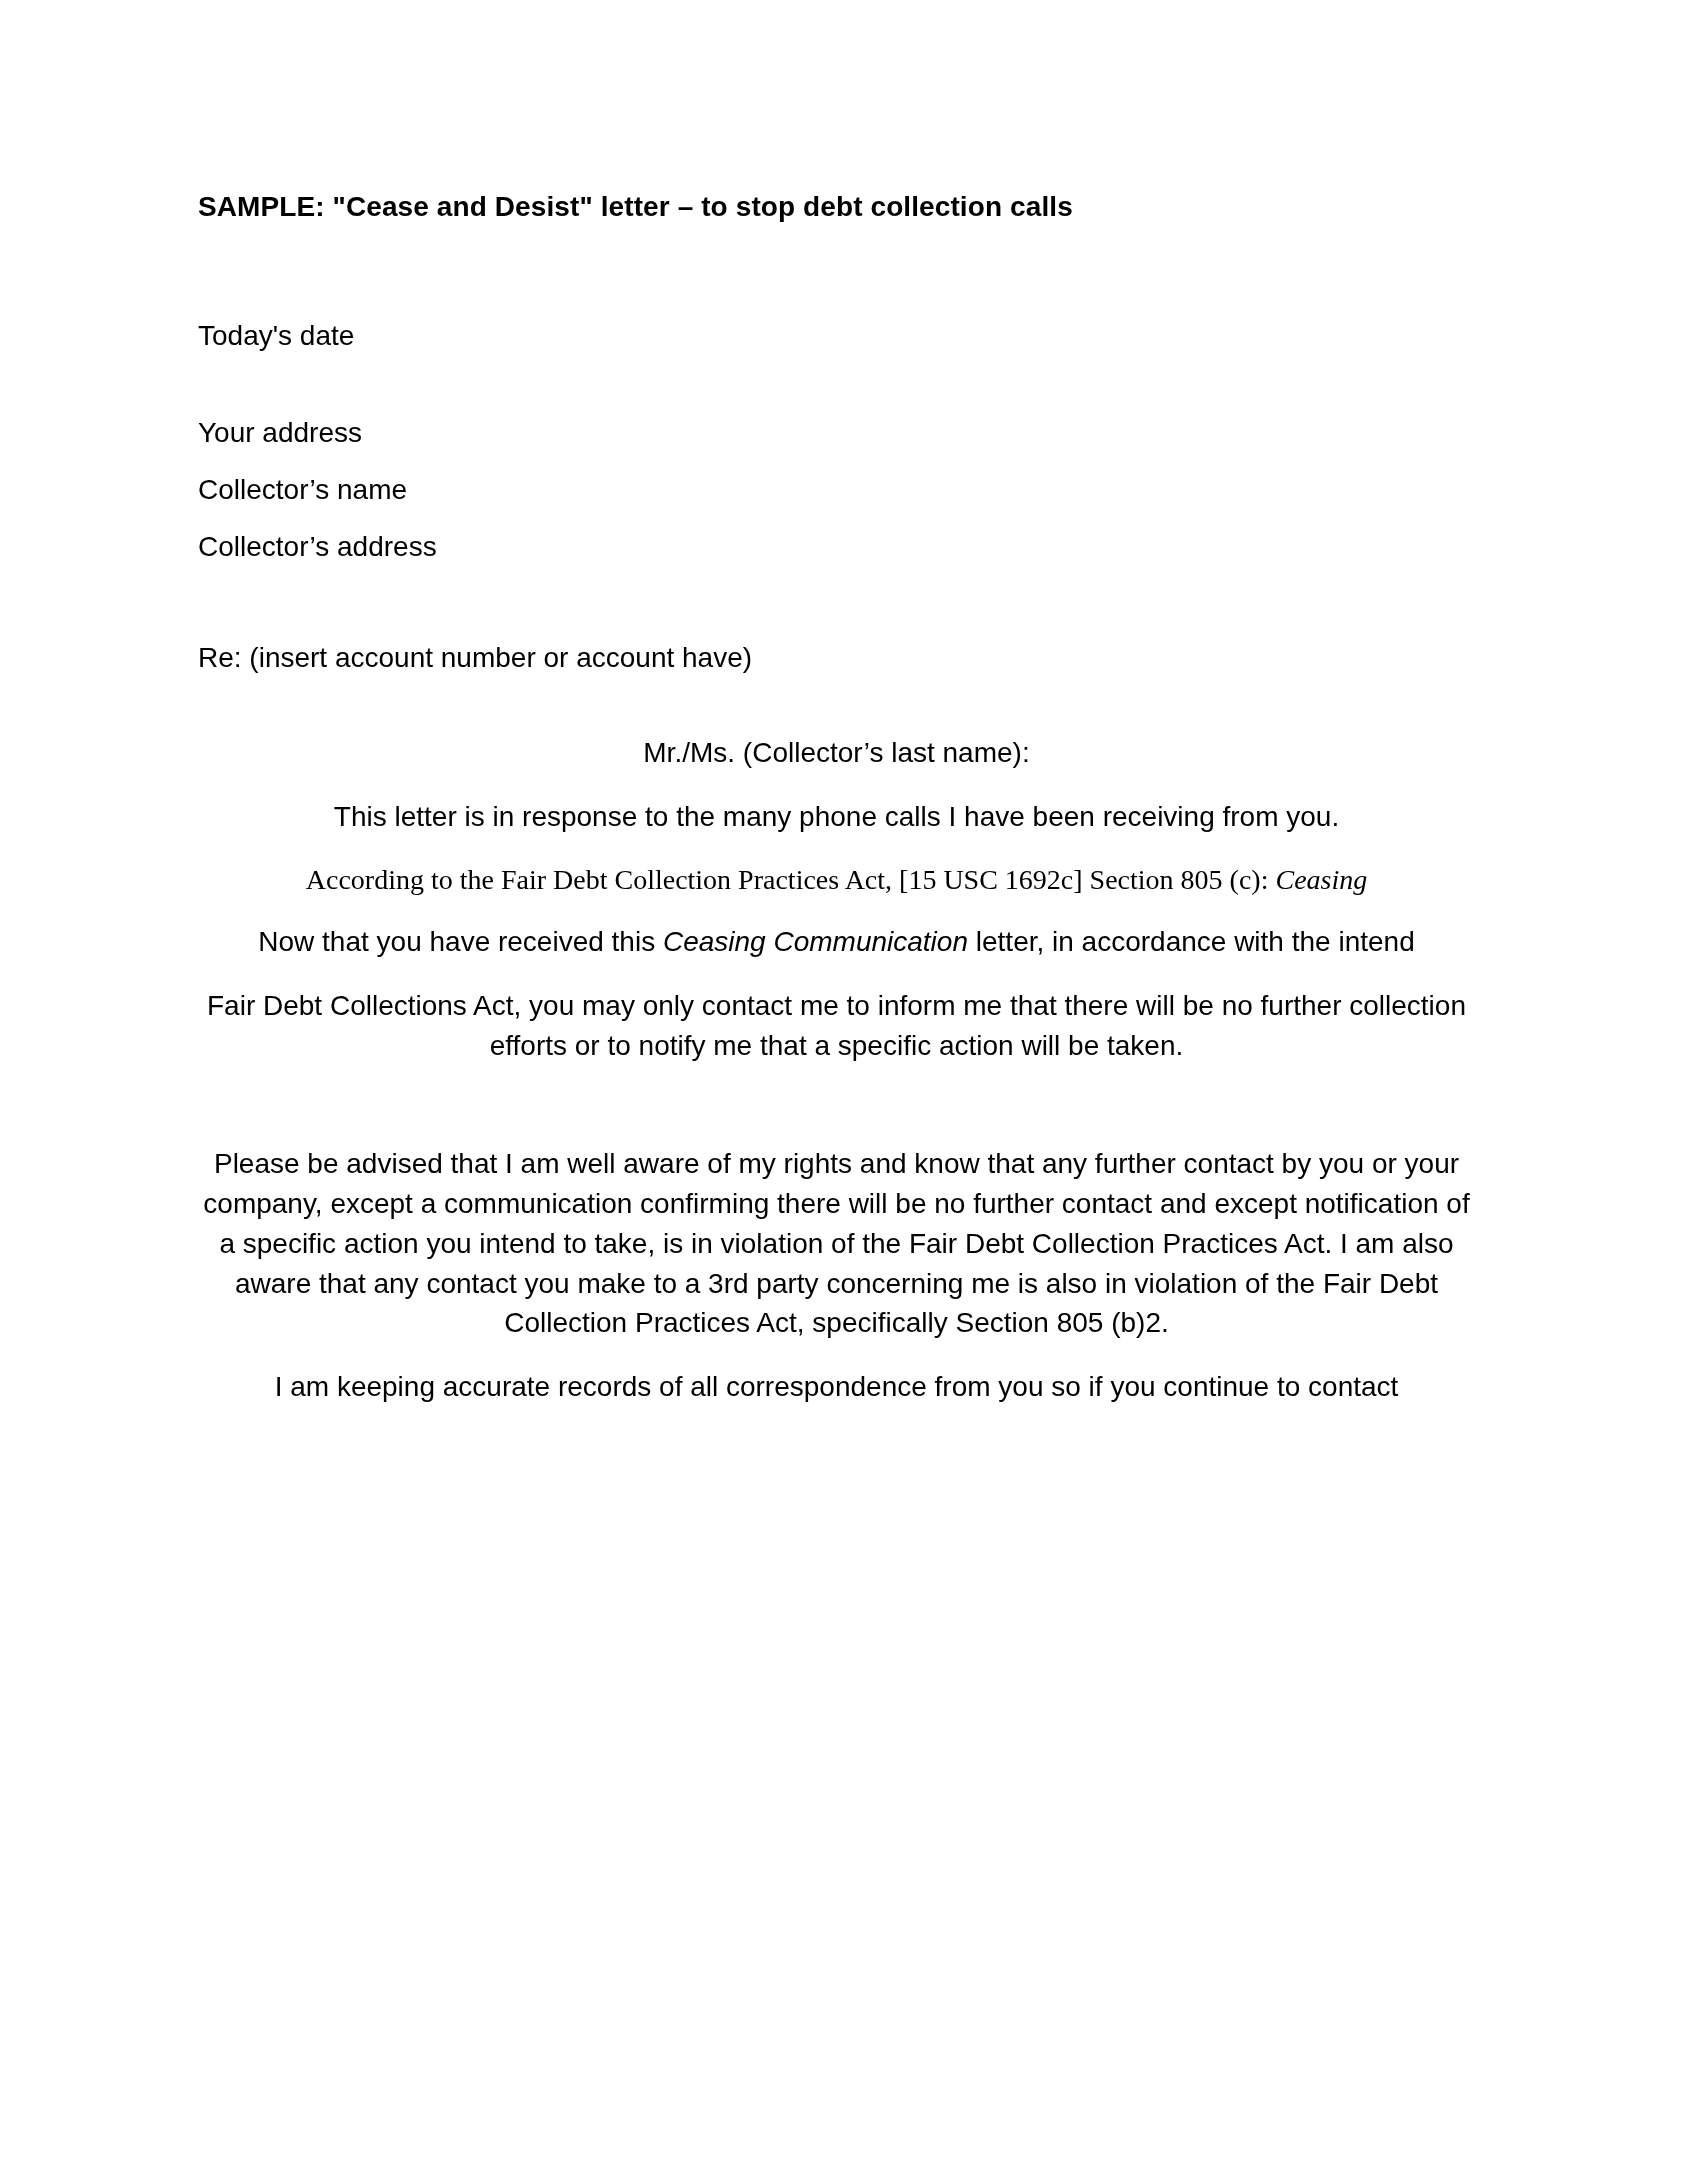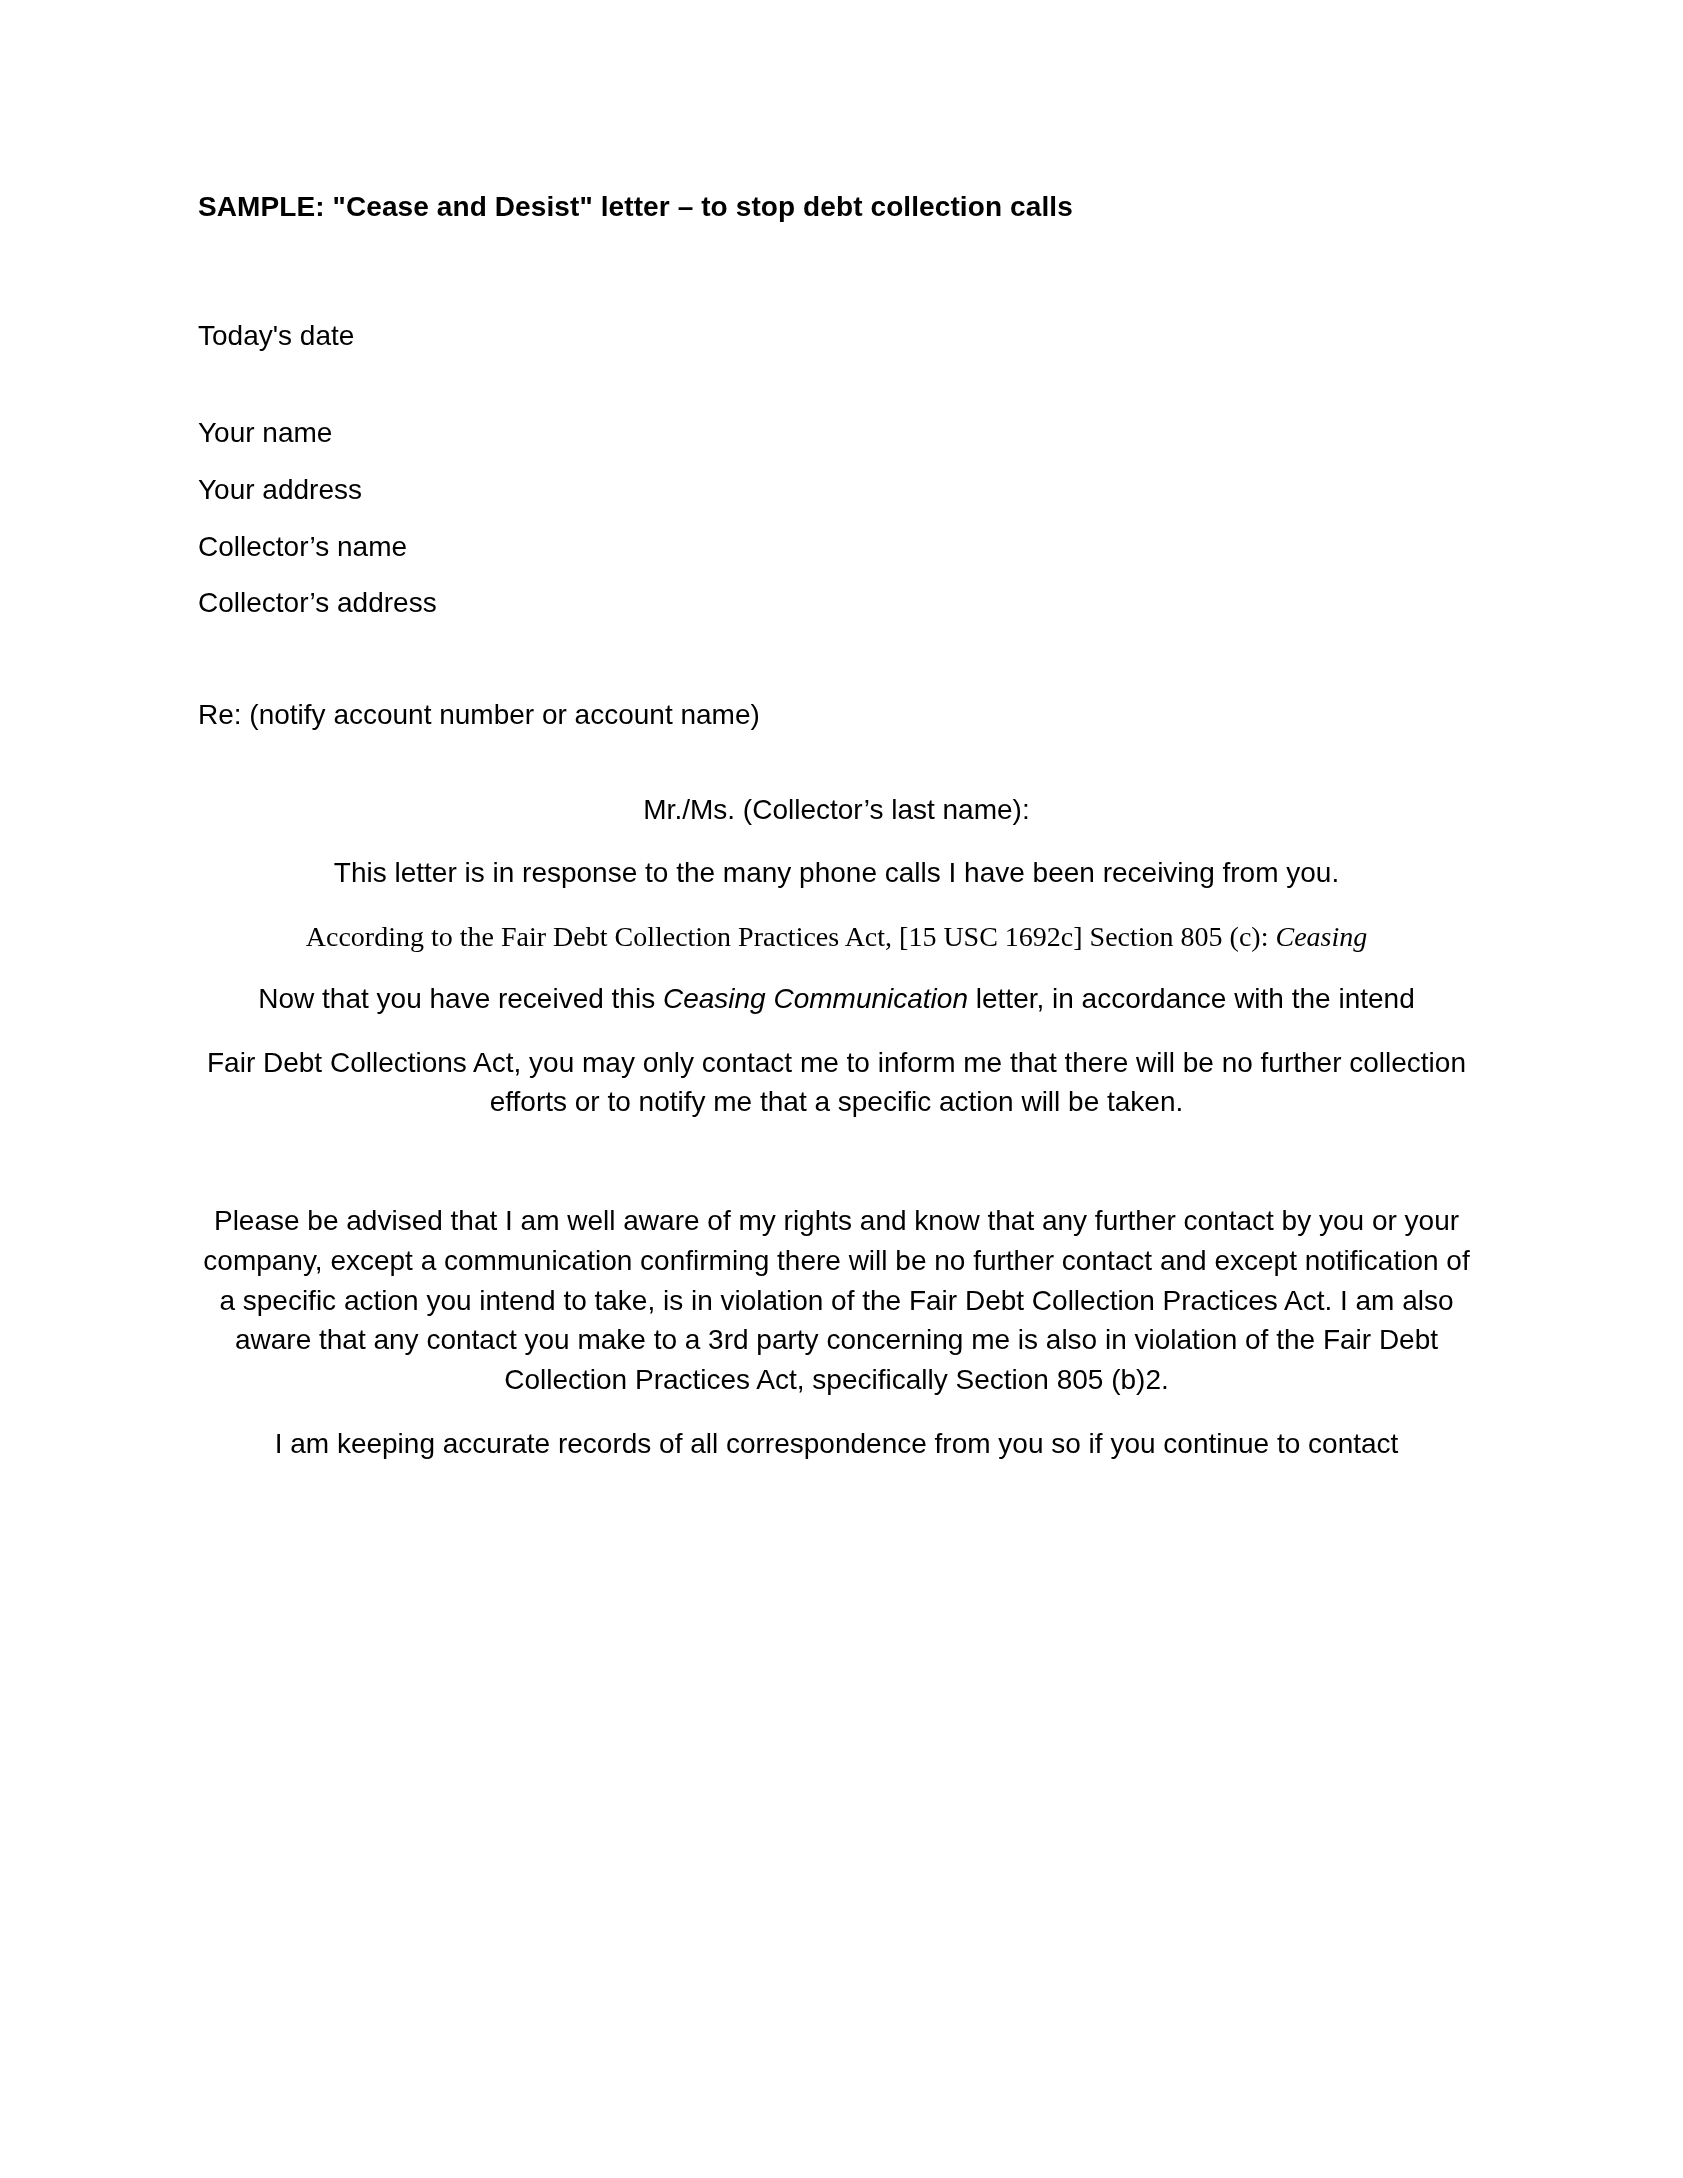--- a/index.html
+++ b/index.html
@@ -69,31 +69,30 @@
   <div class="content">
 
     <h1 class="doc-title">SAMPLE: "Cease and Desist" letter – to stop debt collection calls</h1>
 
     <div class="spacer-xl"></div>
 
     <p class="line">Today's date</p>
 
     <div class="spacer-lg"></div>
 
-    <p class="block-line">Your name</p>
 
     <p class="block-line">Your address</p>
 
     <p class="block-line">Collector’s name</p>
 
     <p class="block-line">Collector’s address</p>
 
     <div class="spacer-md"></div>
 
-    <p class="line">Re: (notify account number or account name)</p>
+    <p class="line">Re: (insert account number or account have)</p>
 
     <div class="spacer-md"></div>
 
     <p class="para">Mr./Ms. (Collector’s last name):</p>
 
     <p class="para">This letter is in response to the many phone calls I have been receiving from you.</p>
 
     <p class="para tight"><span>According to the Fair Debt Collection Practices Act, [15 USC 1692c] Section 805 (c): </span><em class="it">Ceasing</em></p>
 
     <div style="height:22px"></div>

